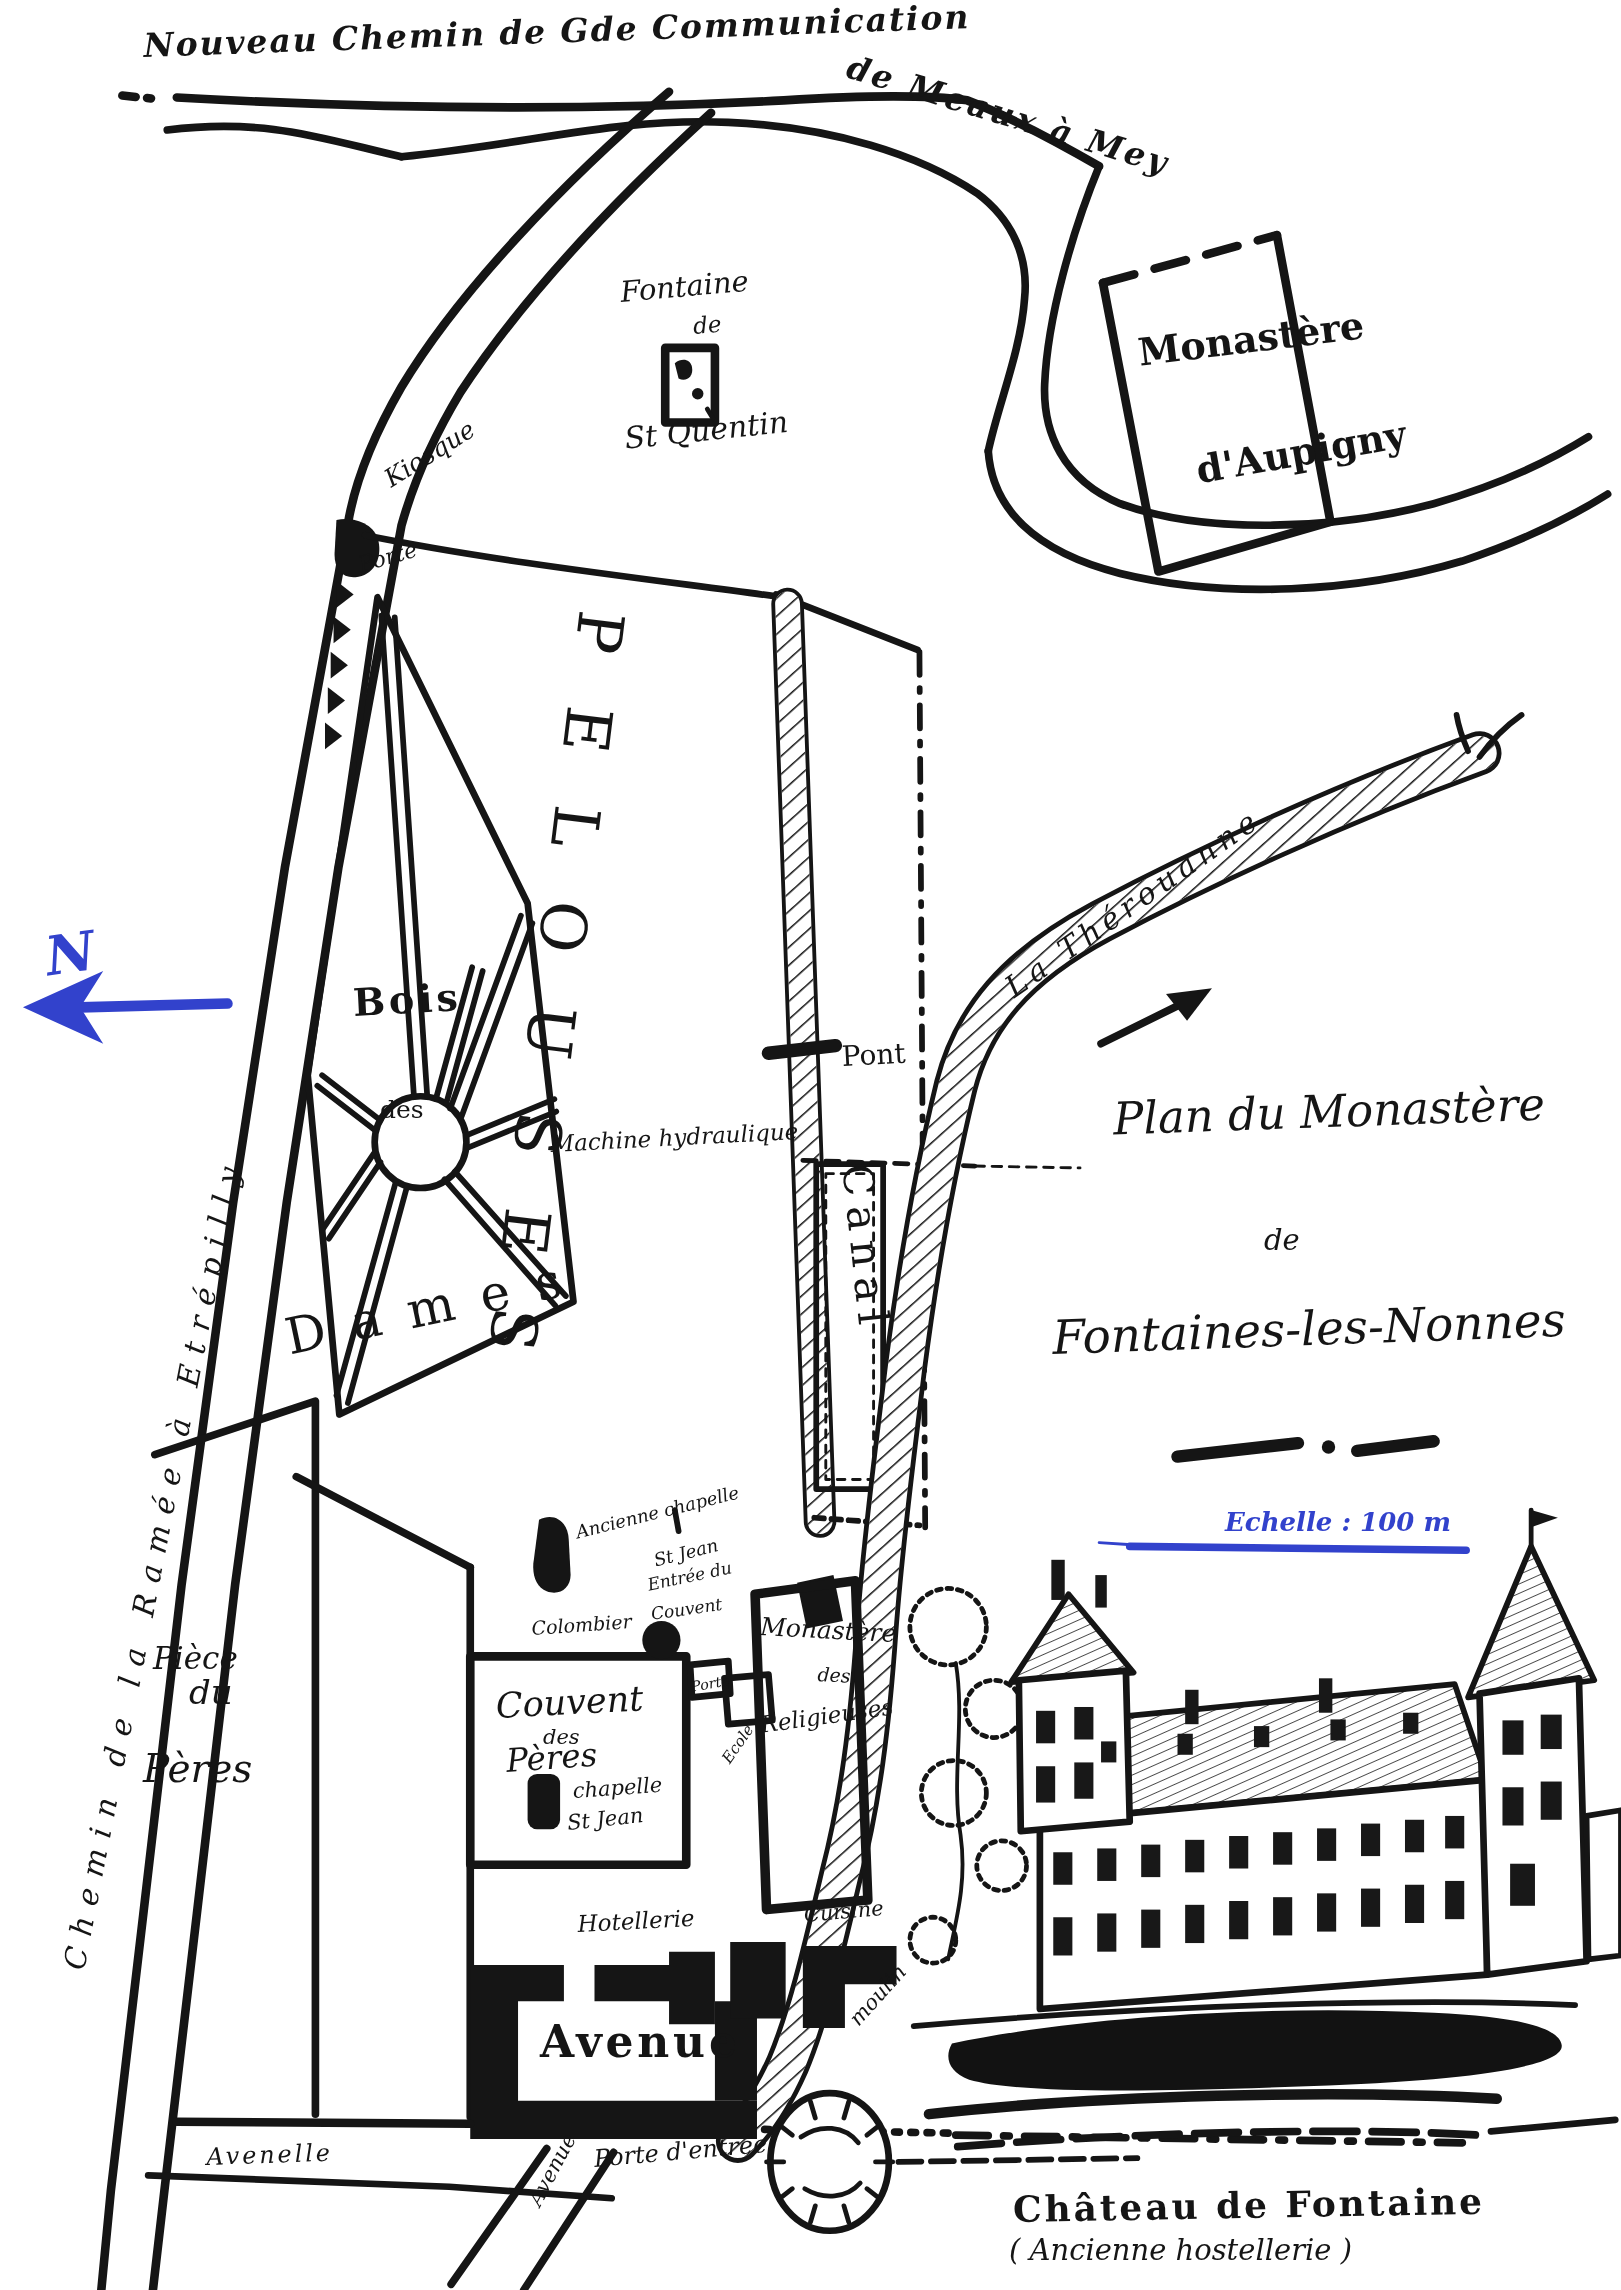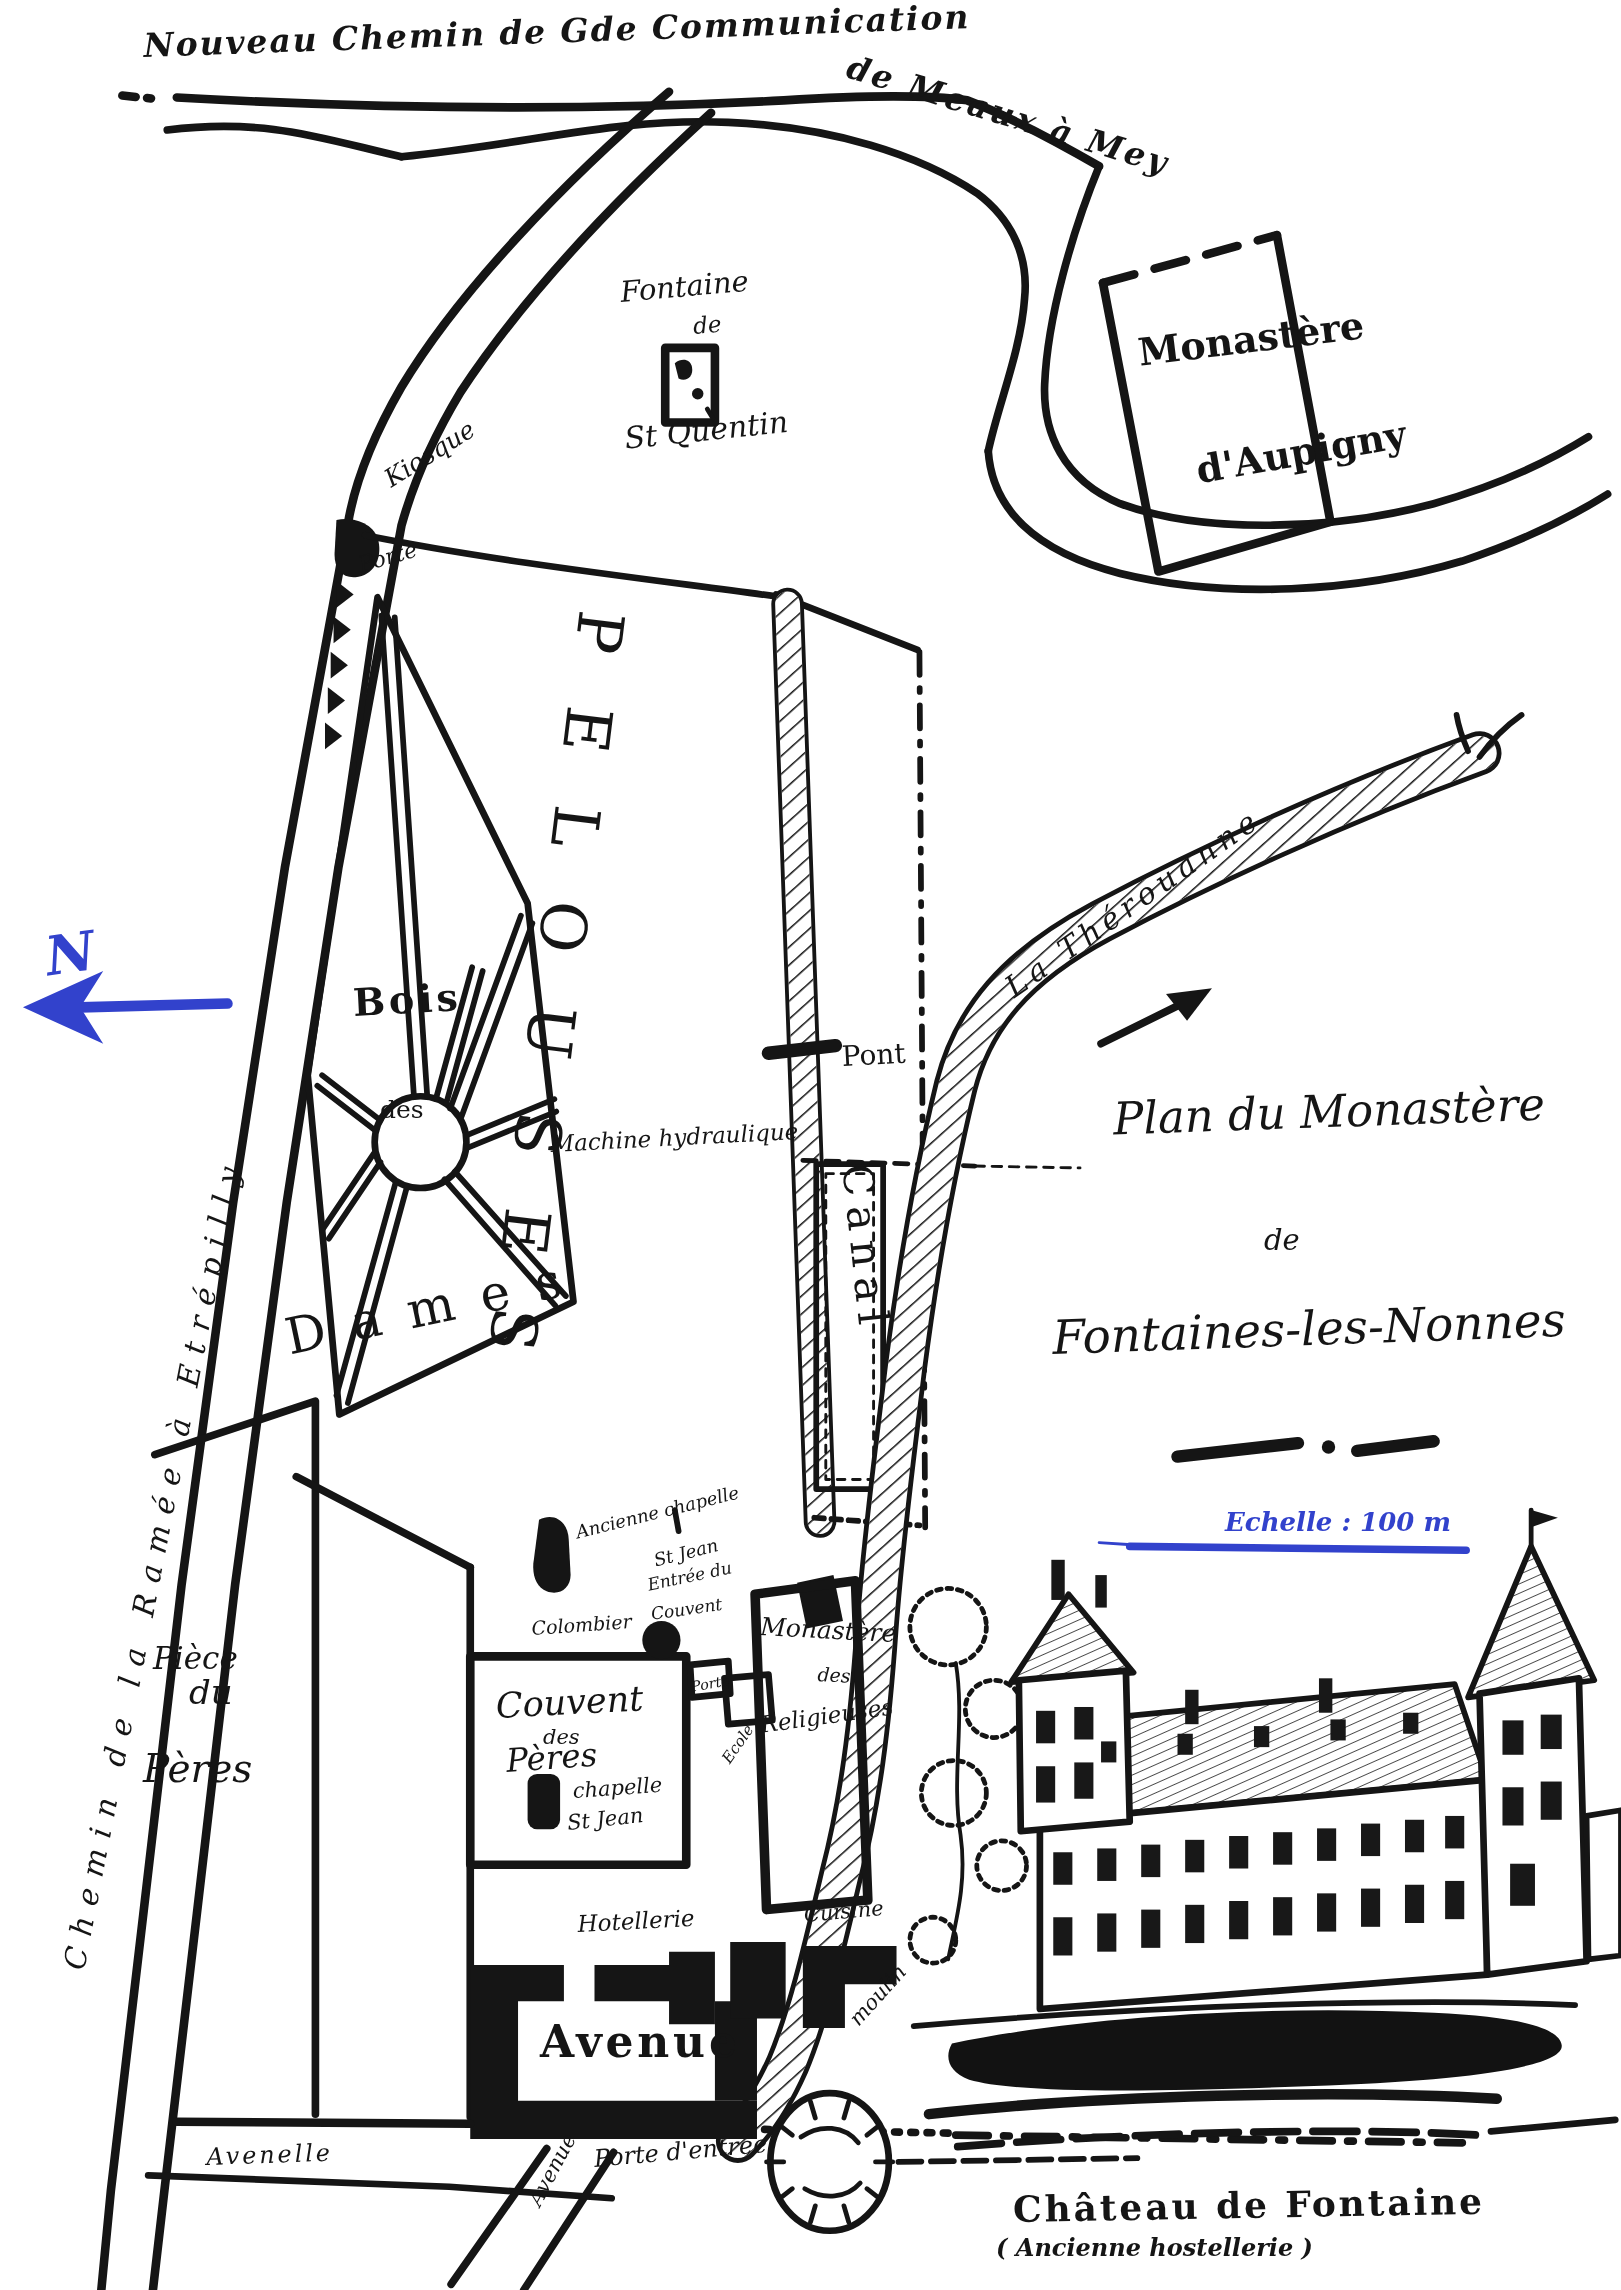--- a/index.html
+++ b/index.html
@@ -312,16 +312,16 @@
 <div class="lbl it" style="left:577px; top:1912px; font-size:23px; transform:rotate(-3deg);">Hotellerie</div>
 <div class="lbl it" style="left:803px; top:1904px; font-size:21px; transform:rotate(-5deg);">Cuisine</div>
 <div class="lbl bold ctr" style="left:540px; top:2019px; width:153px; font-size:44px; letter-spacing:3.8px;">Avenue</div>
 <div class="lbl it" style="left:845px; top:2015px; font-size:21px; transform:rotate(-48deg);">moulin</div>
 
 <div class="lbl it" style="left:593px; top:2147px; font-size:24px; transform:rotate(-5deg);">Porte d'entrée</div>
 <div class="lbl it" style="left:524px; top:2199px; font-size:21px; transform:rotate(-62deg);">Avenue</div>
 <div class="lbl it" style="left:206px; top:2145px; font-size:24px; letter-spacing:2.9px; transform:rotate(-2deg);">Avenelle</div>
 
 <div class="lbl bold ctr" style="left:1013px; top:2187px; width:459px; font-size:36px; letter-spacing:2.9px; transform:rotate(-1deg);">Château de Fontaine</div>
-<div class="lbl it ctr" style="left:954px; top:2235px; width:401px; font-size:24px;font-weight:bold;">( Ancienne hostellerie )</div>
+<div class="lbl it ctr" style="left:980px; top:2235px; width:401px; font-size:29px;">( Ancienne hostellerie )</div>
 
 </div>
 
 
 </body></html>

